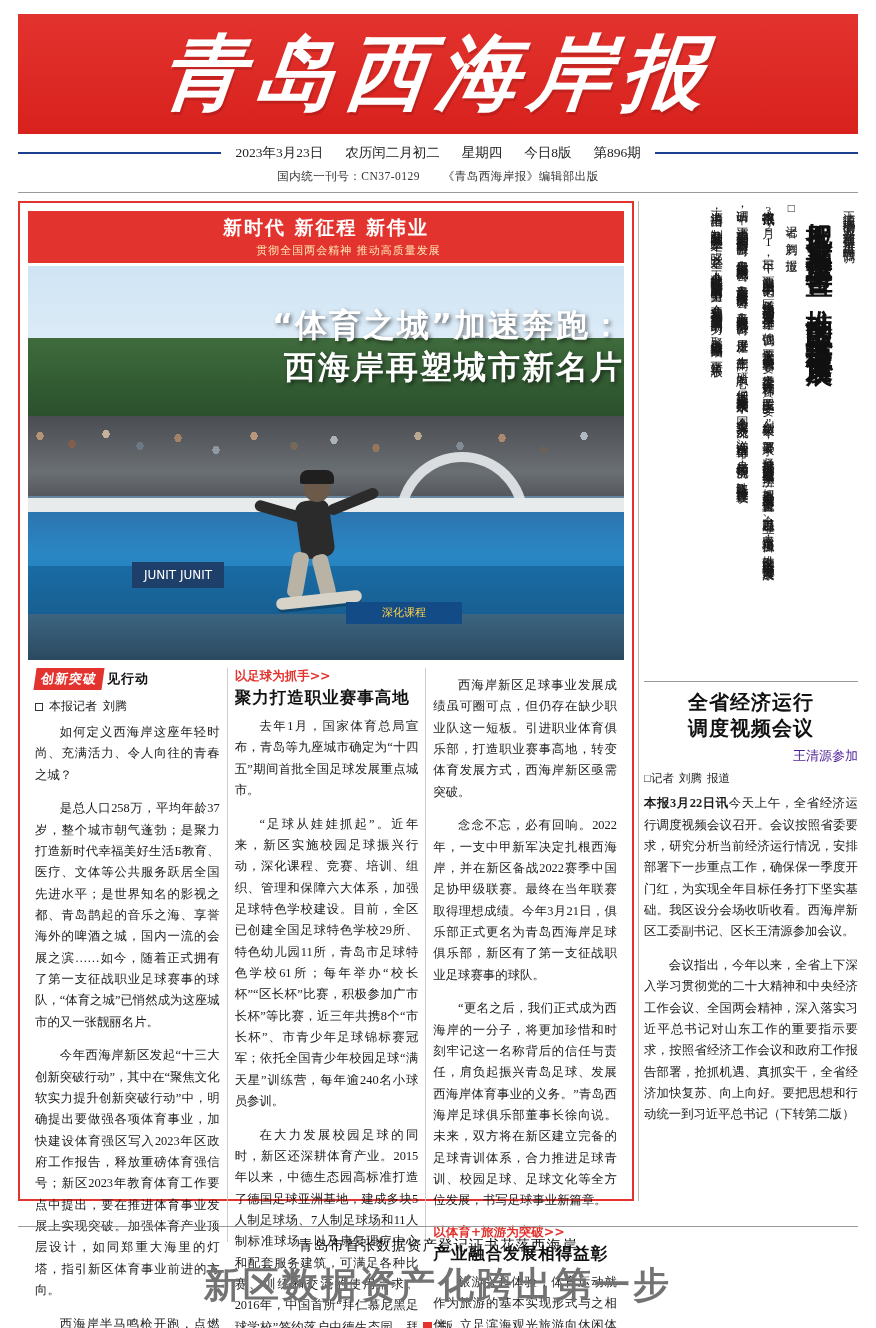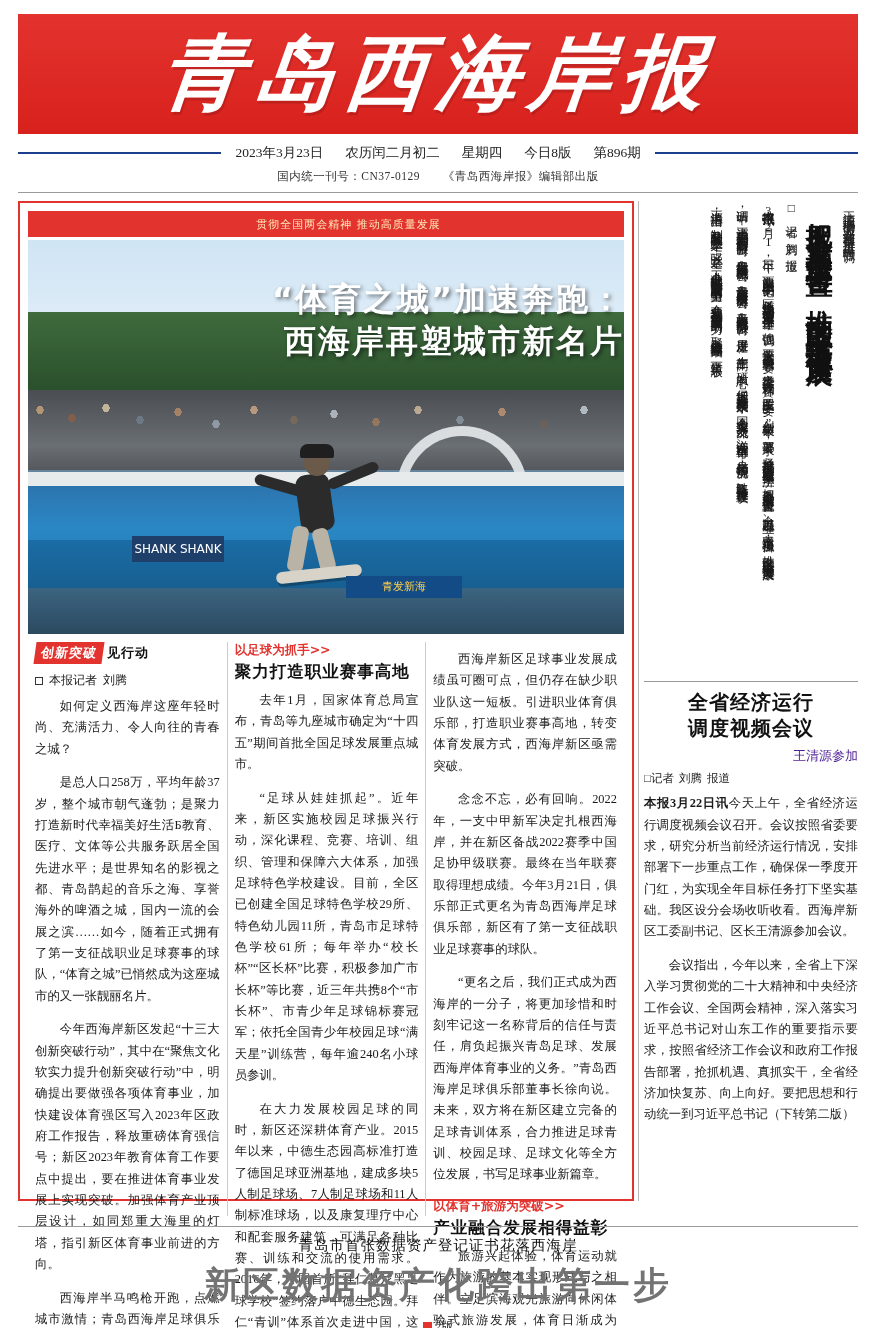--- a/index.html
+++ b/index.html
@@ -416,20 +416,21 @@
     <span class="sep"></span>
     <span>《青岛西海岸报》编辑部出版</span>
   </div>
   <div class="thinrule"></div>
 
   <div class="body">
 
     <div class="left-col">
 
       <div class="feature-banner">
+        <div class="fb-main">新时代 新征程 新伟业</div>
         <div class="fb-sub">贯彻全国两会精神 推动高质量发展</div>
       </div>
 
       <div class="hero">
         <div class="sky"></div>
         <div class="trees"></div>
         <div class="stands"></div>
         <div class="crowd"></div>
         <div class="arch"></div>
         <div class="bowl"></div>
@@ -441,22 +442,22 @@
           <div class="sk-arm1"></div>
           <div class="sk-arm2"></div>
           <div class="sk-body"></div>
           <div class="sk-head"></div>
           <div class="sk-cap"></div>
           <div class="sk-leg1"></div>
           <div class="sk-leg2"></div>
           <div class="sk-board"></div>
         </div>
 
-        <div class="ramp-sign">SHANK SHANK</div>
-        <div class="blue-sign">青发新海</div>
+        <div class="ramp-sign">JUNIT JUNIT</div>
+        <div class="blue-sign">深化课程</div>
 
         <div class="hero-headline">
           <div class="l1">“体育之城”加速奔跑：</div>
           <div class="l2">西海岸再塑城市新名片</div>
         </div>
       </div>
 
       <div class="cols3">
 
         <div class="col">

